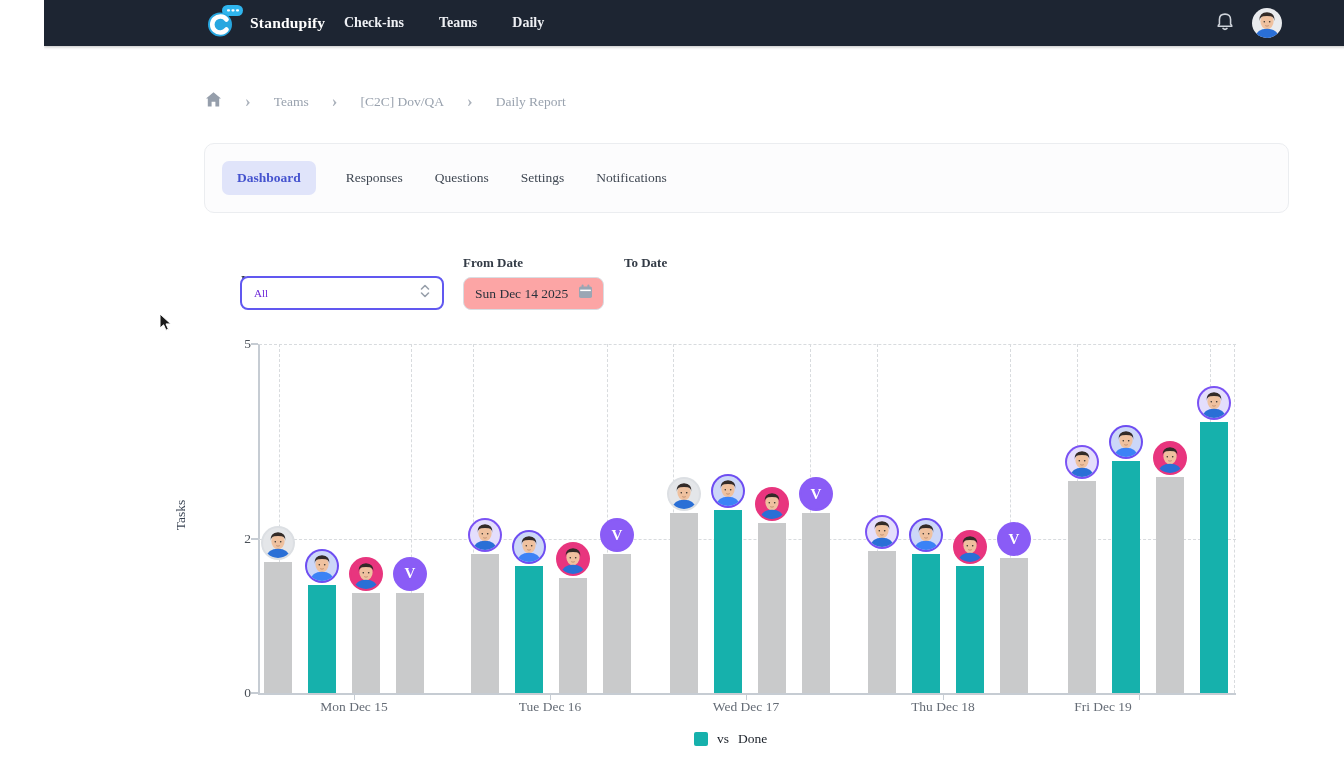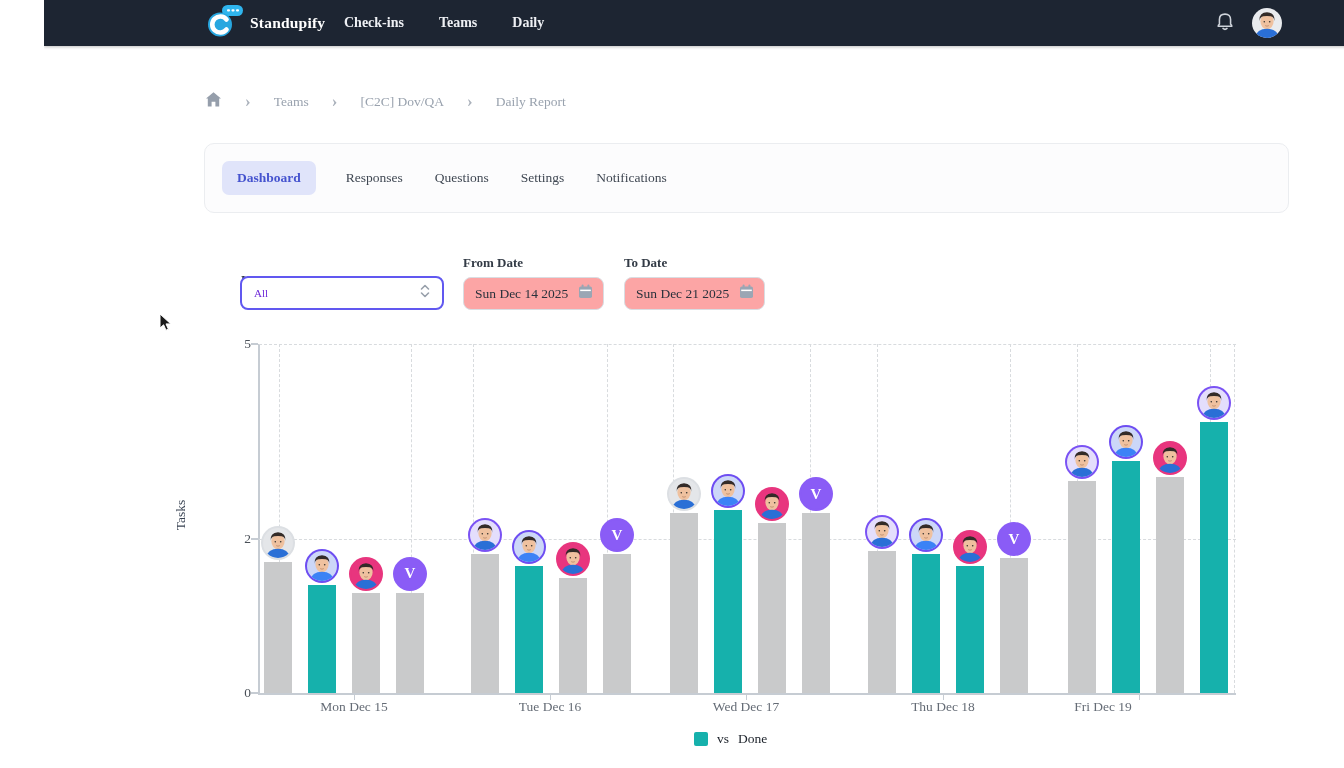--- a/index.html
+++ b/index.html
@@ -149,31 +149,20 @@
       <svg width="17" height="17" viewBox="0 0 17 17" fill="#9aa6b4">
         <rect x="2" y="3.4" width="13" height="11.6" rx="1.8"></rect>
         <rect x="4.6" y="1.6" width="2" height="3.4" rx="1"></rect>
         <rect x="10.4" y="1.6" width="2" height="3.4" rx="1"></rect>
         <rect x="3.2" y="6.6" width="10.6" height="1.5" fill="#ffffff"></rect>
       </svg>
     </span>
   </div>
 
   <span class="filter-label" style="left:580px;top:255px;">To Date</span>
-  <div class="date-input" style="left:580px;">
-    <span class="val">Sun Dec 21 2025</span>
-    <span>
-      <svg width="17" height="17" viewBox="0 0 17 17" fill="#9aa6b4">
-        <rect x="2" y="3.4" width="13" height="11.6" rx="1.8"></rect>
-        <rect x="4.6" y="1.6" width="2" height="3.4" rx="1"></rect>
-        <rect x="10.4" y="1.6" width="2" height="3.4" rx="1"></rect>
-        <rect x="3.2" y="6.6" width="10.6" height="1.5" fill="#ffffff"></rect>
-      </svg>
-    </span>
-  </div>
 
   <div id="ylabel">Tasks</div>
   <div id="yaxis"></div>
   <div id="xaxis"></div>
   <div id="plot">
       <div class="vline" style="left: 20px;"></div>
       <div class="vline" style="left: 152px;"></div>
       <div class="vline" style="left: 214px;"></div>
       <div class="vline" style="left: 348px;"></div>
       <div class="vline" style="left: 414px;"></div>

